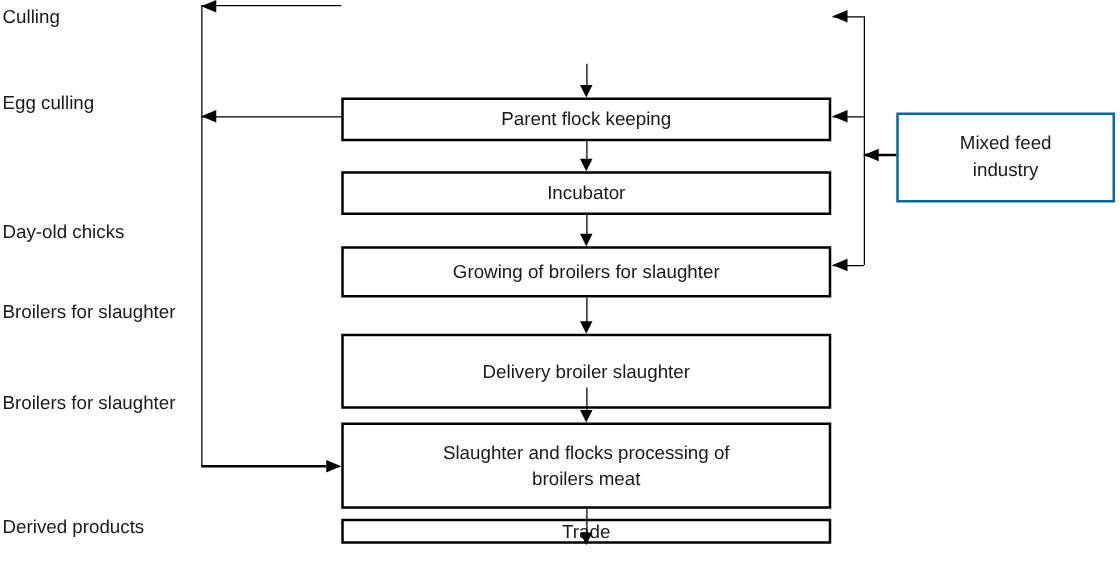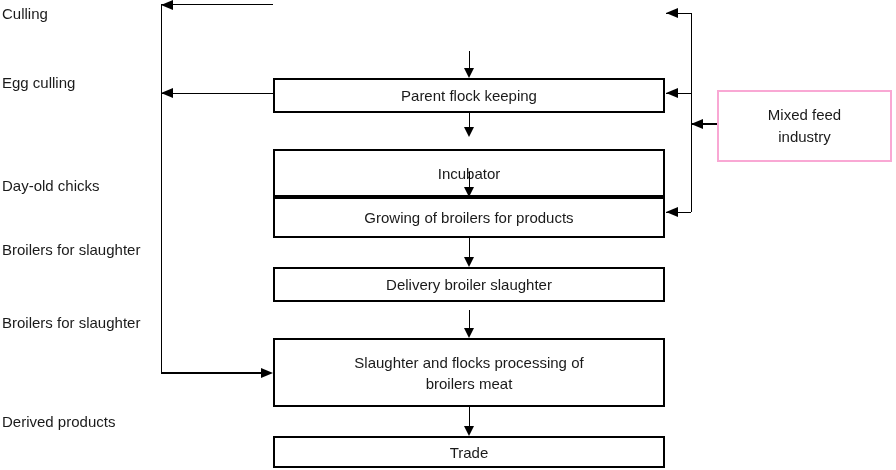--- a/index.html
+++ b/index.html
@@ -31,21 +31,21 @@
     font-size: 15px;
     line-height: 21px;
     white-space: pre-line;
   }
   .sidebox {
     position: absolute;
     left: 717px;
     top: 90px;
     width: 175px;
     height: 72px;
-    border: 2px solid #f9a8d4;
+    border: 2px solid #0369a1;
     background: #fff;
     box-sizing: border-box;
     display: flex;
     align-items: center;
     justify-content: center;
     text-align: center;
     font-size: 15px;
     line-height: 22px;
     white-space: pre-line;
   }
@@ -88,34 +88,34 @@
   <div class="slabel" style="top:5px">Culling</div>
   <div class="slabel" style="top:74px">Egg culling</div>
   <div class="slabel" style="top:177px">Day-old chicks</div>
   <div class="slabel" style="top:241px">Broilers for slaughter</div>
   <div class="slabel" style="top:314px">Broilers for slaughter</div>
   <div class="slabel" style="top:413px">Derived products</div>
 
   <div class="pbox" style="top:78px;height:35px">
     <span>Parent flock keeping</span>
   </div>
-  <div class="pbox" style="top:149px;height:48px">
+  <div class="pbox" style="top:137px;height:35px">
     <span>Incubator</span>
   </div>
   <div class="pbox" style="top:197px;height:41px">
-    <span>Growing of broilers for products</span>
+    <span>Growing of broilers for slaughter</span>
   </div>
-  <div class="pbox" style="top:267px;height:35px">
+  <div class="pbox" style="top:267px;height:60px">
     <span>Delivery broiler slaughter</span>
   </div>
   <div class="pbox" style="top:338px;height:69px">
     <span>Slaughter and flocks processing of
 broilers meat</span>
   </div>
-  <div class="pbox" style="top:436px;height:32px">
+  <div class="pbox" style="top:415px;height:20px">
     <span>Trade</span>
   </div>
 
   <div class="sidebox">
     <span>Mixed feed
 industry</span>
   </div>
 
   <div>
     <div class="v-line" style="left:469px;top:51px;height:19px"></div>

